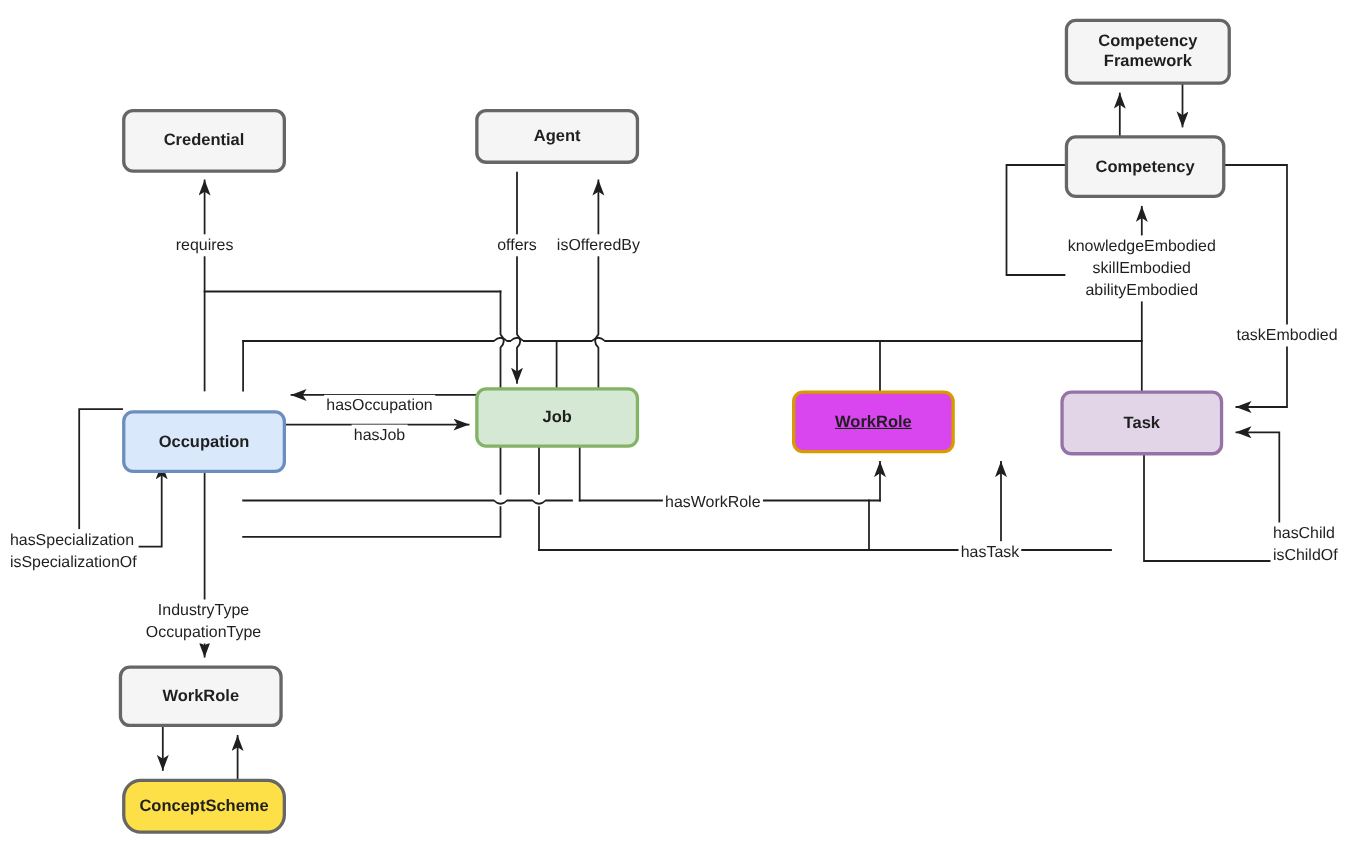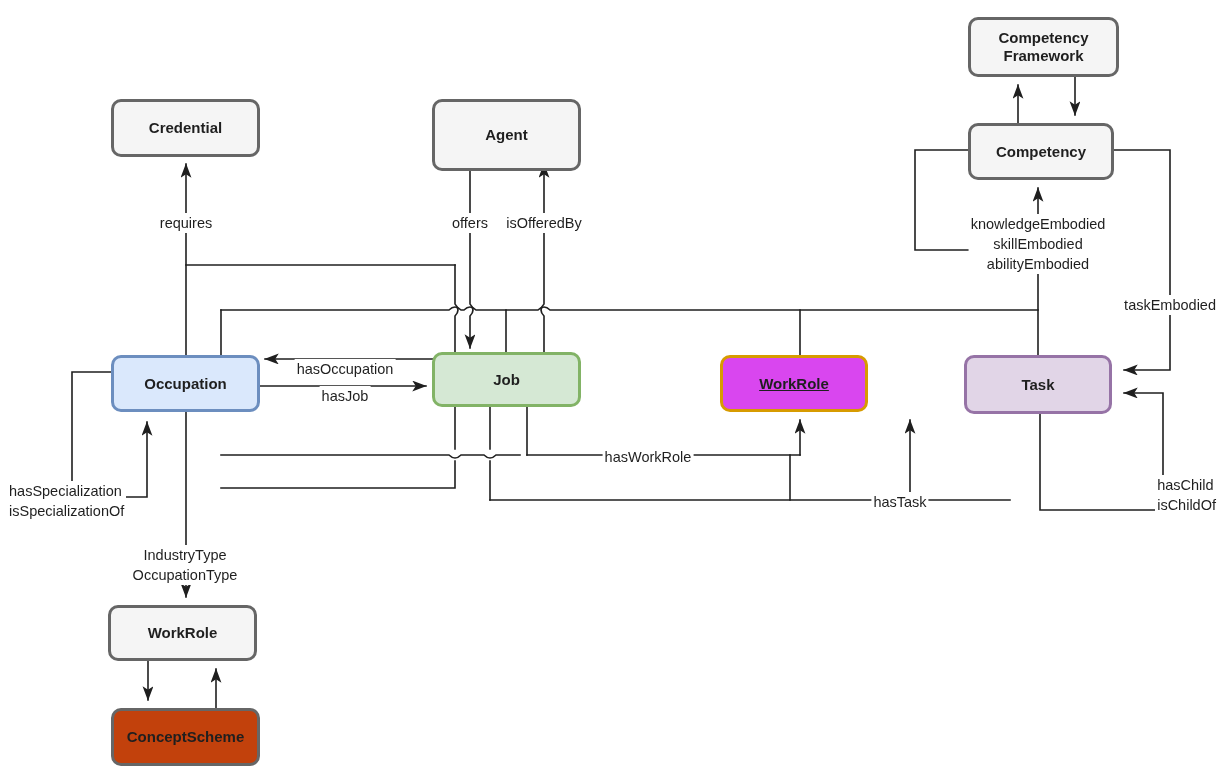--- a/index.html
+++ b/index.html
@@ -15,21 +15,21 @@
     display:flex;align-items:center;justify-content:center;
     text-align:center;
     font-weight:bold;
     font-size:15px;
     color:#1f1f1f;
     border-radius:10px;
     line-height:1.18;
     z-index:5;
   }
   .n-plain{background:#f5f5f5;border:3px solid #666666;}
-  .n-occupation{background:#dae8fc;border:3px solid #6c8ebf;}
+  .n-occupation{background:#dae8fc;border:3px solid #6c8ebf;margin-top:18px;}
   .n-job{background:#d5e8d4;border:3px solid #82b366;}
   .n-workrole{background:#ffe6cc;border:3px solid #d79b00;}
   .n-task{background:#e1d5e7;border:3px solid #9673a6;}
   .lbl{
     position:absolute;
     font-size:14.5px;
     font-weight:normal;
     color:#1f1f1f;
     background:#ffffff;
     white-space:nowrap;
@@ -103,29 +103,29 @@
 
     <path d="M 186,412 L 186,597" marker-end="url(#ah)"></path>
 
     <path d="M 148,661 L 148,700" marker-end="url(#ah)"></path>
     <path d="M 216,708 L 216,669" marker-end="url(#ah)"></path>
 
   </g>
 </svg>
 
 <div class="node n-plain" id="node-credential" style="left: 111px; top: 99px; width: 149px; height: 58px; background: rgb(245, 245, 245); border-color: rgb(102, 102, 102);">Credential</div>
-<div class="node n-plain" id="node-agent" style="left: 432px; top: 99px; width: 149px; height: 72px; background: rgb(245, 245, 245); border-color: rgb(102, 102, 102);">Agent</div>
+<div class="node n-plain" id="node-agent" style="left: 432px; top: 99px; width: 149px; height: 50px; background: rgb(245, 245, 245); border-color: rgb(102, 102, 102);">Agent</div>
 <div class="node n-plain" id="node-competency-framework" style="left: 968px; top: 17px; width: 151px; height: 60px; background: rgb(245, 245, 245); border-color: rgb(102, 102, 102);">Competency<br>Framework</div>
 <div class="node n-plain" id="node-competency" style="left: 968px; top: 123px; width: 146px; height: 57px; background: rgb(245, 245, 245); border-color: rgb(102, 102, 102);">Competency</div>
 <div class="node n-occupation" id="node-occupation" style="left: 111px; top: 355px; width: 149px; height: 57px; background: rgb(218, 232, 252); border-color: rgb(108, 142, 191);">Occupation</div>
 <div class="node n-job" id="node-job" style="left: 432px; top: 352px; width: 149px; height: 55px; background: rgb(213, 232, 212); border-color: rgb(130, 179, 102);">Job</div>
 <div class="node n-workrole" id="node-workrole" style="left: 720px; top: 355px; width: 148px; height: 57px; background: #d946ef; border-color: rgb(215, 155, 0); text-decoration: underline;">WorkRole</div>
 <div class="node n-task" id="node-task" style="left: 964px; top: 355px; width: 148px; height: 59px; background: rgb(225, 213, 231); border-color: rgb(150, 115, 166);">Task</div>
 <div class="node n-plain" id="node-concept" style="left: 108px; top: 605px; width: 149px; height: 56px; background: rgb(245, 245, 245); border-color: rgb(102, 102, 102);">WorkRole</div>
-<div class="node n-plain" id="node-conceptscheme" style="left: 111px; top: 708px; width: 149px; height: 58px; background: #c2410c; border-color: rgb(102, 102, 102);">ConceptScheme</div>
+<div class="node n-plain" id="node-conceptscheme" style="left: 111px; top: 708px; width: 149px; height: 50px; background: #fde047; border-color: rgb(102, 102, 102); border-radius: 17px;">ConceptScheme</div>
 
 <div class="lbl center" id="lbl-requires" style="top: 213px; left: 186px;">requires</div>
 <div class="lbl center" id="lbl-offers" style="top: 213px; left: 470px;">offers</div>
 <div class="lbl center" id="lbl-is-offered-by" style="top: 213px; left: 544px;">isOfferedBy</div>
 <div class="lbl center" id="lbl-has-occupation" style="top: 359px; left: 345px; text-align: center;">hasOccupation</div>
 <div class="lbl center" id="lbl-has-job" style="top: 386px; left: 345px;">hasJob</div>
 <div class="lbl center" id="lbl-has-work-role" style="top: 447px; left: 648px;">hasWorkRole</div>
 <div class="lbl center" id="lbl-has-task" style="top: 492px; left: 900px;">hasTask</div>
 <div class="lbl center" id="lbl-embodied-group" style="top: 214px; left: 1038px;">knowledgeEmbodied<br>skillEmbodied<br>abilityEmbodied</div>
 <div class="lbl mr" id="lbl-task-embodied" style="top: 295px; left: auto; right: 7px;">taskEmbodied</div>

